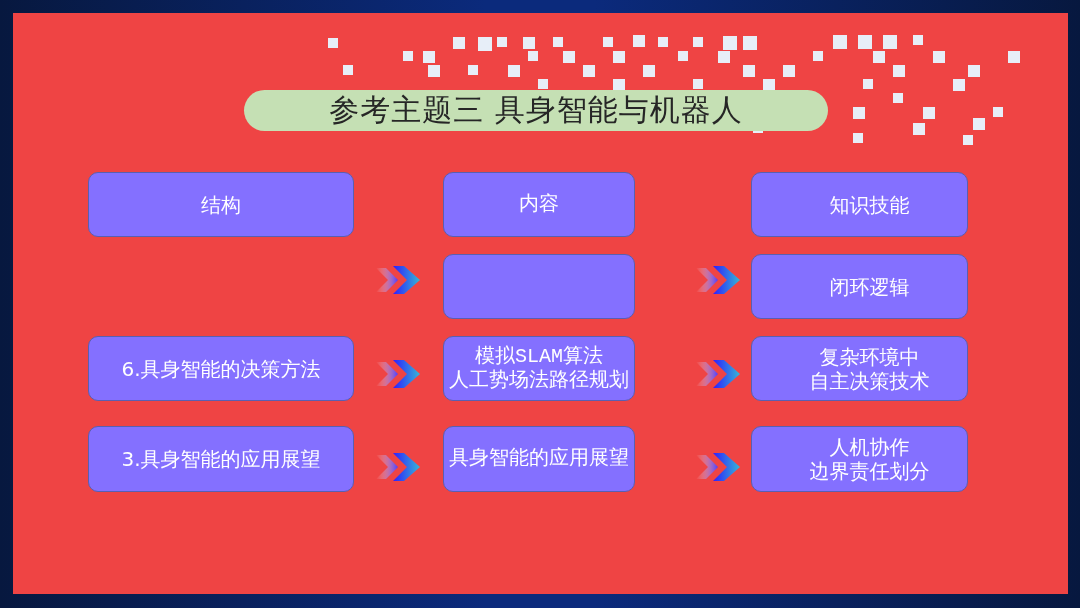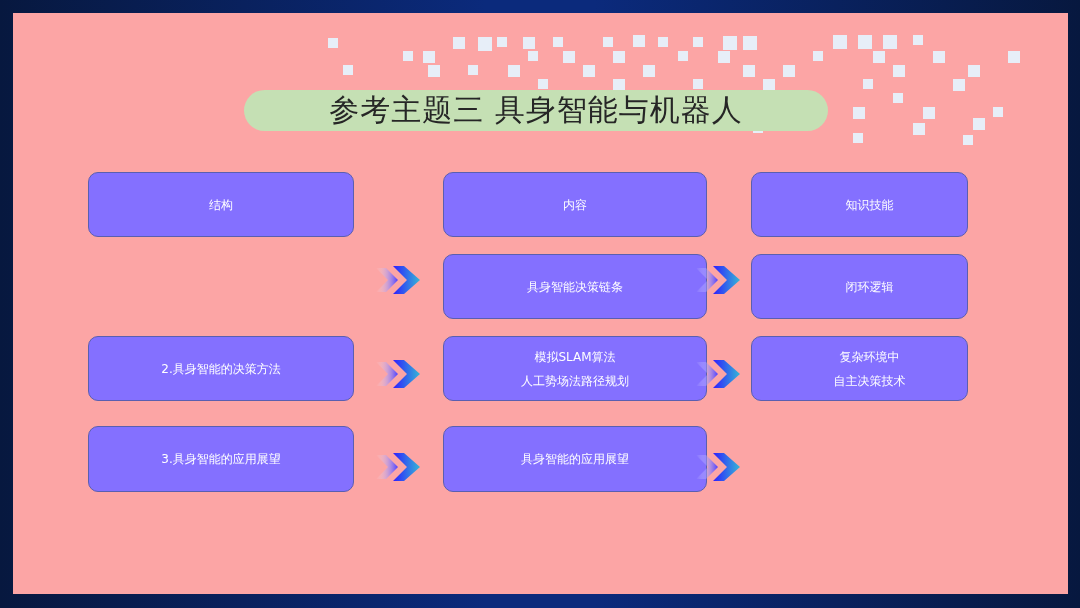--- a/index.html
+++ b/index.html
@@ -4,40 +4,40 @@
 <style>
   * { box-sizing: border-box; margin: 0; padding: 0; }
   html, body { width: 1080px; height: 608px; overflow: hidden; }
   body {
     background: linear-gradient(90deg, #07183f 0%, #0b2a7c 45%, #0b2a7c 55%, #07183f 100%);
     font-family: "DejaVu Sans", "Liberation Sans", sans-serif;
     position: relative;
   }
   .slide {
     position: absolute; left: 13px; top: 13px; width: 1055px; height: 581px;
-    background: #fca5a5; overflow: hidden;
+    background: #ef4444; overflow: hidden;
   }
   .dots { position: absolute; left: 300px; top: 10px; width: 755px; height: 150px; }
   .dots i { position: absolute; background: #e7eef8; }
   .title-pill {
     position: absolute; left: 231px; top: 77px; width: 584px; height: 41px;
     background: #c5e0b4; border-radius: 21px;
     display: flex; align-items: center; justify-content: center;
   }
   .title-pill span {
     font-size: 30px; color: #262626; letter-spacing: 1px; white-space: nowrap;
   }
   .box {
     position: absolute; background: #8470ff; border: 1.5px solid #5a5fb0;
-    border-radius: 10px; color: #ffffff; font-size: 12px; line-height: 24px;
+    border-radius: 10px; color: #ffffff; font-size: 20px; line-height: 24px;
     display: flex; flex-direction: column; align-items: center; justify-content: center;
     text-align: center; white-space: nowrap;
   }
   .c1 { left: 75px; width: 266px; }
-  .c2 { left: 430px; width: 264px; }
+  .c2 { left: 430px; width: 192px; font-family: Liberation Mono, monospace; }
   .c3 { left: 738px; width: 217px; padding-left: 20px; }
   .r0 { top: 159px; height: 65px; }
   .r1 { top: 241px; height: 65px; }
   .r2 { top: 323px; height: 65px; }
   .r3 { top: 413px; height: 66px; }
   .arrow { position: absolute; width: 46px; height: 34px; }
   .a1 { left: 363px; }
   .a2 { left: 683px; }
   .ar1 { top: 250px; }
   .ar2 { top: 344px; }
@@ -118,43 +118,46 @@
     <span>结构</span>
   </div>
   <div class="box c2 r0">
     <span>内容</span>
   </div>
   <div class="box c3 r0">
     <span>知识技能</span>
   </div>
 
   <div class="box c2 r1">
-    <span>具身智能决策链条</span>
   </div>
   <div class="box c3 r1">
     <span>闭环逻辑</span>
   </div>
 
   <div class="box c1 r2">
-    <span>2.具身智能的决策方法</span>
+    <span>6.具身智能的决策方法</span>
   </div>
   <div class="box c3 r2">
     <span>复杂环境中</span>
     <span>自主决策技术</span>
   </div>
   <div class="box c2 r2">
     <span>模拟SLAM算法</span>
     <span>人工势场法路径规划</span>
   </div>
 
   <div class="box c1 r3">
     <span>3.具身智能的应用展望</span>
   </div>
   <div class="box c2 r3">
     <span>具身智能的应用展望</span>
+  </div>
+  <div class="box c3 r3">
+    <span>人机协作</span>
+    <span>边界责任划分</span>
   </div>
 
   <svg style="position:absolute;width:0;height:0" aria-hidden="true">
     <defs>
       <linearGradient id="gA" x1="0" y1="0" x2="1" y2="0">
         <stop offset="0" stop-color="#ffffff" stop-opacity="0"></stop>
         <stop offset="1" stop-color="#4a3cff"></stop>
       </linearGradient>
       <linearGradient id="gB" x1="0" y1="0" x2="1" y2="0">
         <stop offset="0" stop-color="#2e1dff"></stop>

